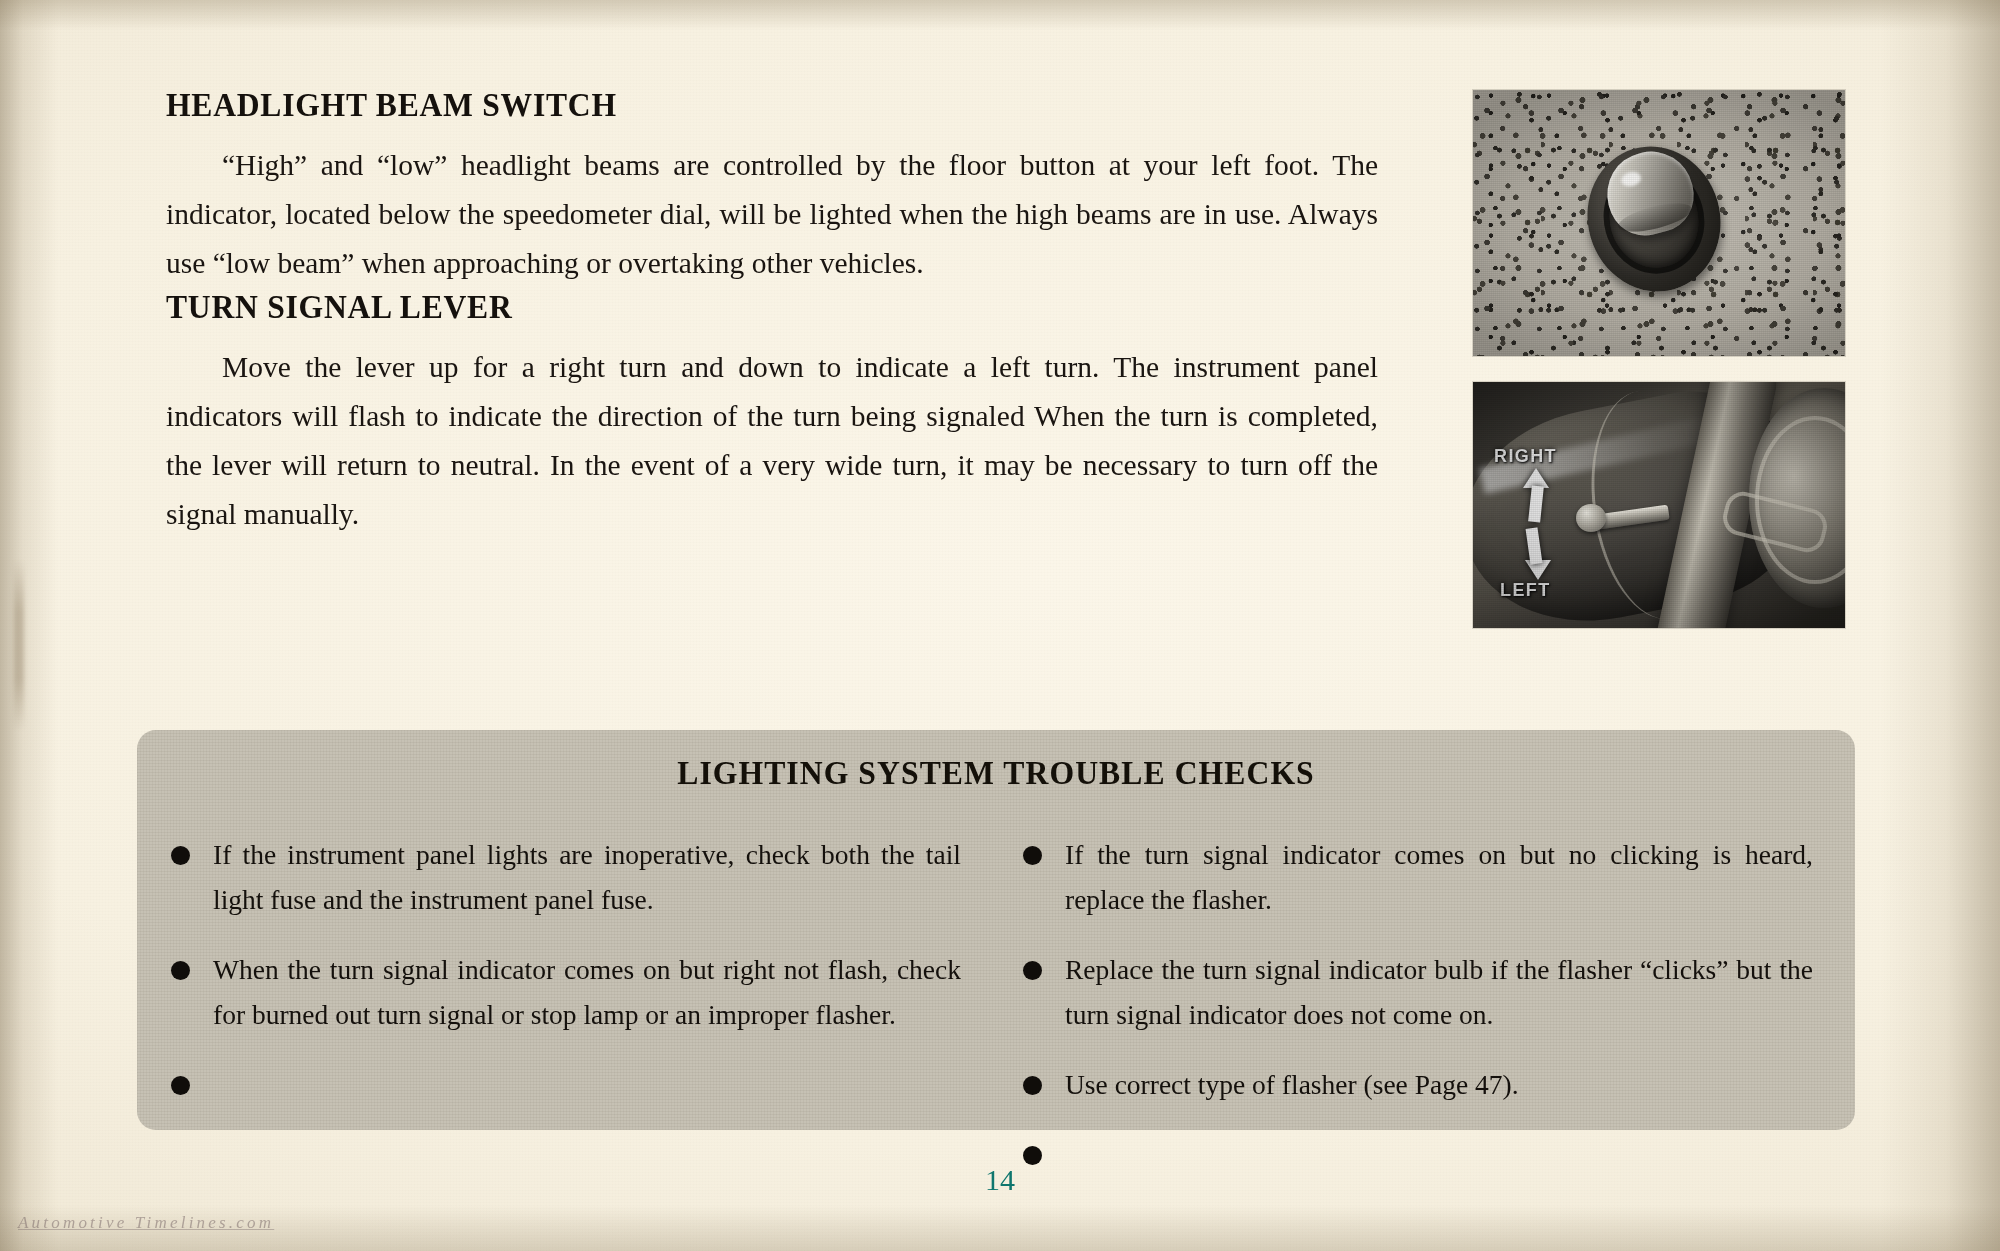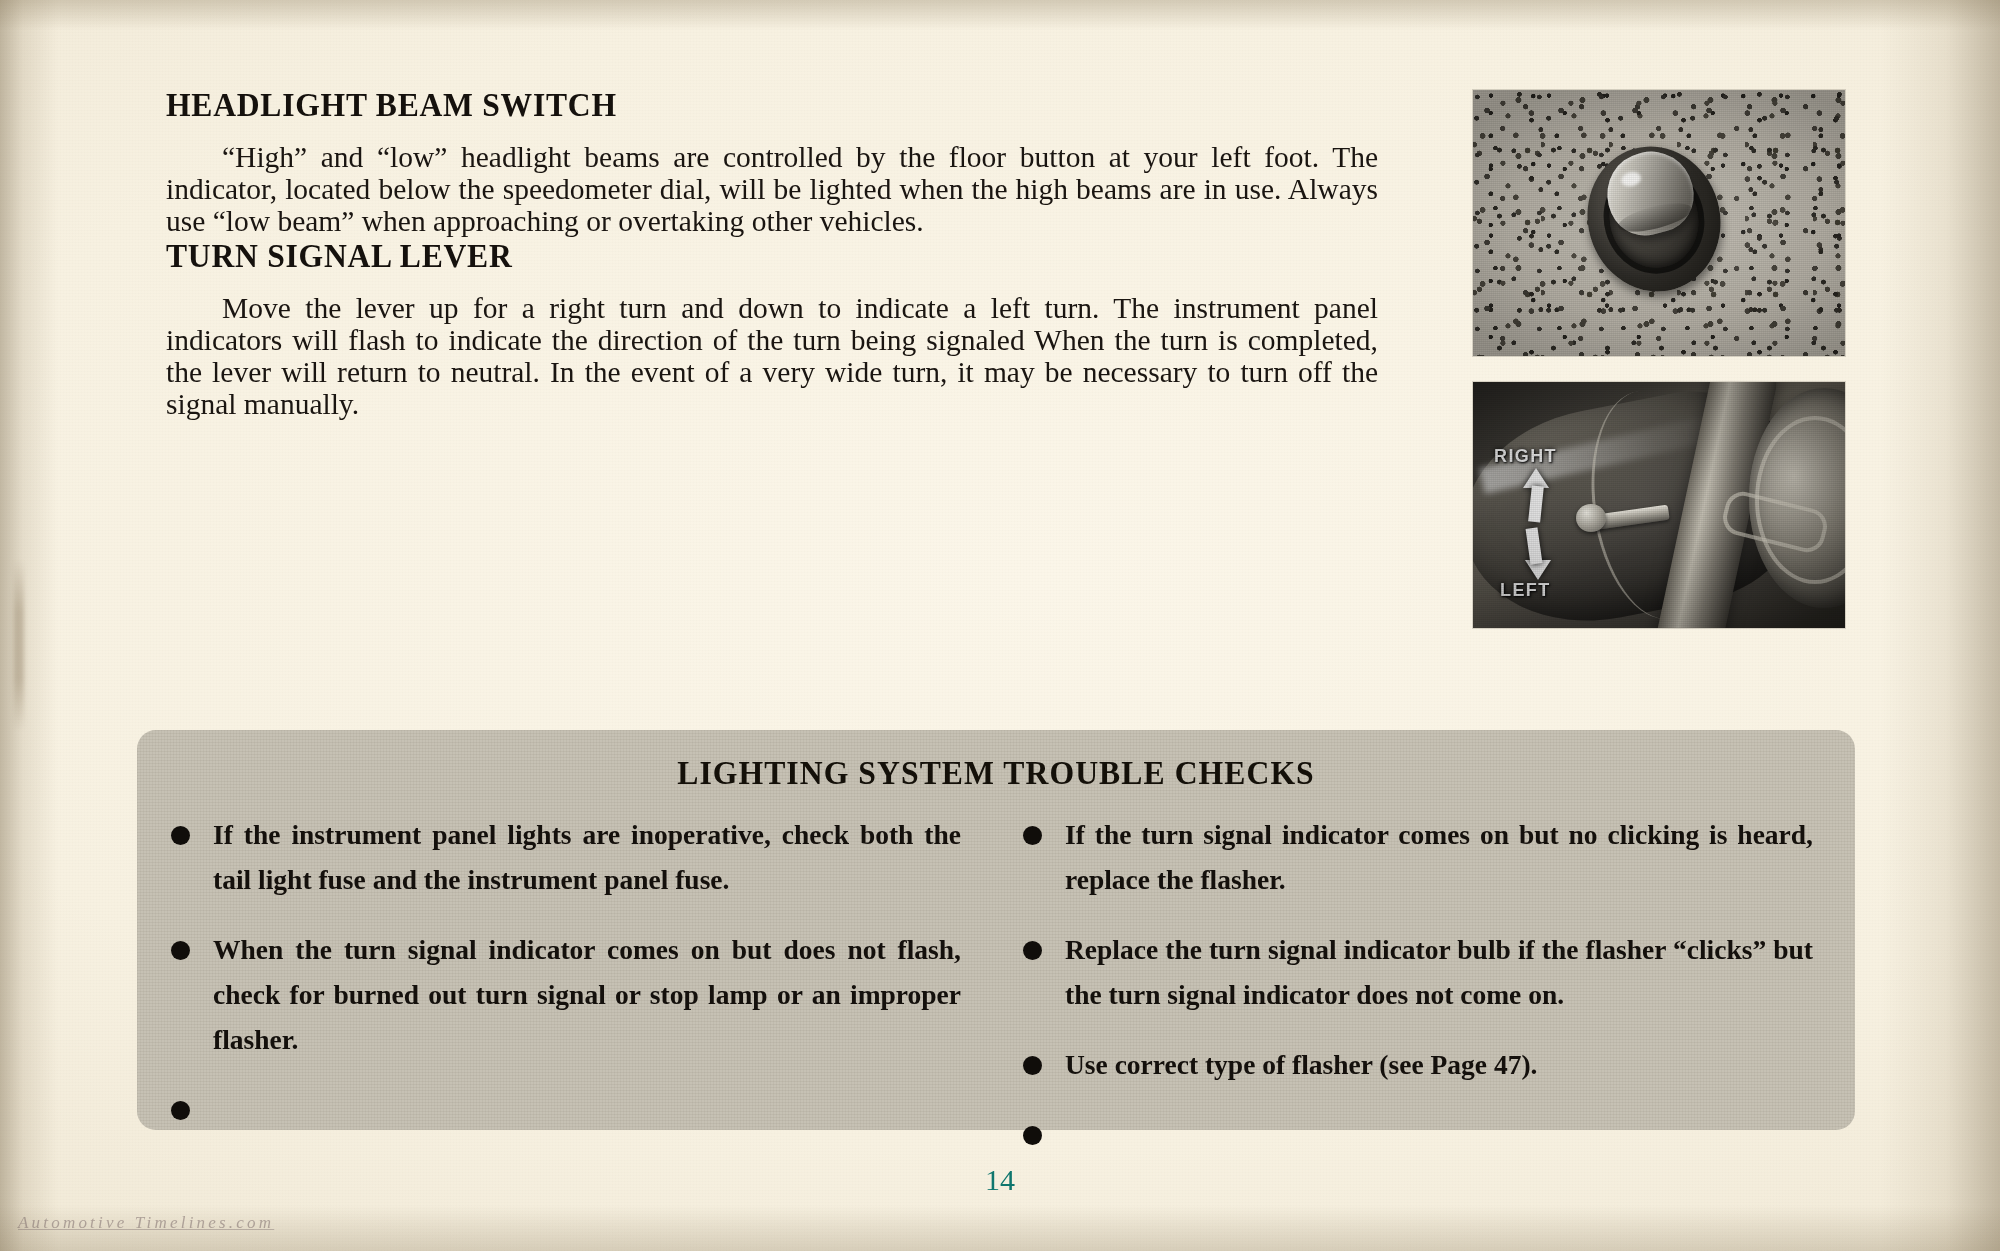--- a/index.html
+++ b/index.html
@@ -80,21 +80,21 @@
     font-weight: bold;
     letter-spacing: .8px;
     font-family: "Liberation Serif", "DejaVu Serif", serif;
     transform: scaleX(.93);
     transform-origin: left center;
     color: #15110d;
   }
   p.body-par {
     margin: 17px 0 0 0;
     font-size: 29.5px;
-    line-height: 32px;
+    line-height: 49px;
     text-align: justify;
     text-justify: inter-word;
     text-indent: 56px;
     color: #1a1511;
   }
   .sect-2 { margin-top: 96px; }
 
   
   .photo {
     position: absolute;
@@ -360,24 +360,23 @@
     text-align: center;
     font-size: 33px;
     font-weight: bold;
     letter-spacing: 1.1px;
     margin: 25px 0 0 0;
     color: #141009;
     transform: scaleX(.96);
   }
   .trouble-cols {
     display: flex;
-    margin-top: 20px;
+    margin-top: 40px;
     padding: 0 36px 0 30px;
     box-sizing: border-box;
-    font-weight: bold;
   }
   .trouble-col {
     flex: 1 1 0;
     padding-right: 26px;
     box-sizing: border-box;
   }
   .trouble-col.right { padding-left: 32px; padding-right: 6px; }
   ul.checks {
     list-style: none;
     margin: 0;
@@ -484,21 +483,21 @@
 
     <div class="trouble-cols">
       <div class="trouble-col left">
         <ul class="checks">
           <li>
             <span class="bullet"></span>
             <span>If the instrument panel lights are inoperative, check both the tail light fuse and the instrument panel fuse.</span>
           </li>
           <li>
             <span class="bullet"></span>
-            <span>When the turn signal indicator comes on but does not flash, check for burned out turn signal or stop lamp or an improper flasher.</span>
+            <span>When the turn signal indicator comes on but right not flash, check for burned out turn signal or stop lamp or an improper flasher.</span>
           </li>
           <li>
             <span class="bullet"></span>
           </li>
         </ul>
       </div>
 
       <div class="trouble-col right">
         <ul class="checks">
           <li>

